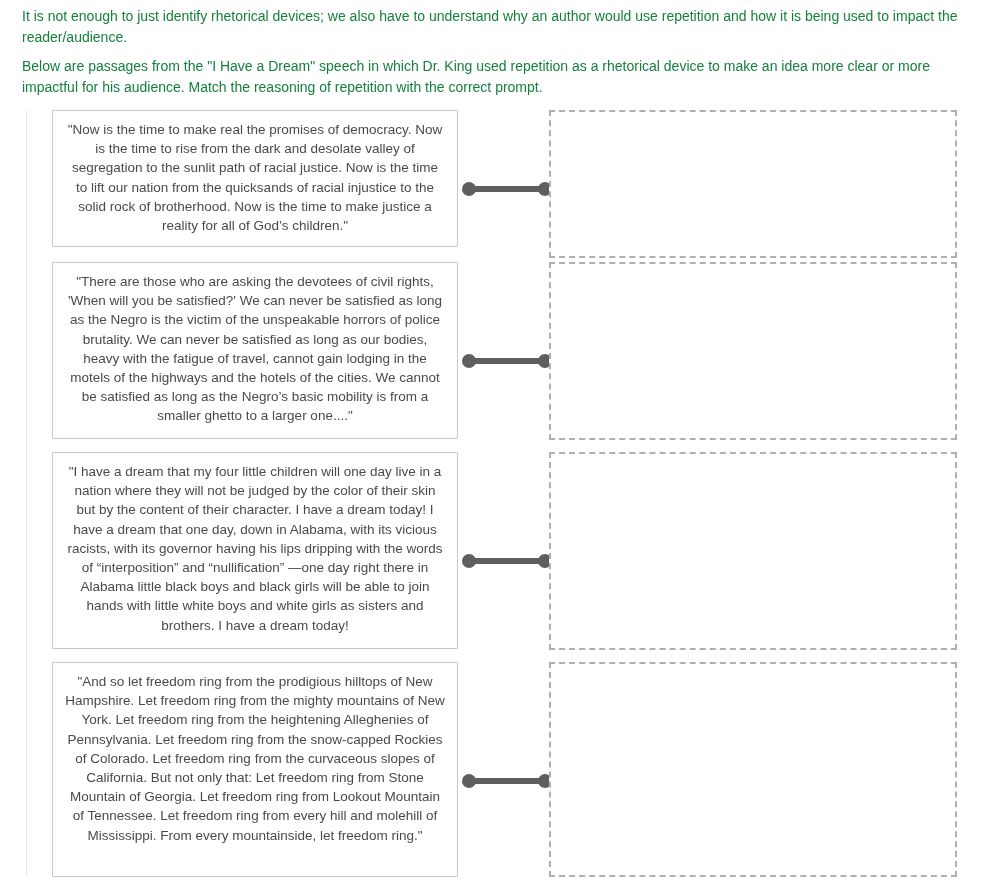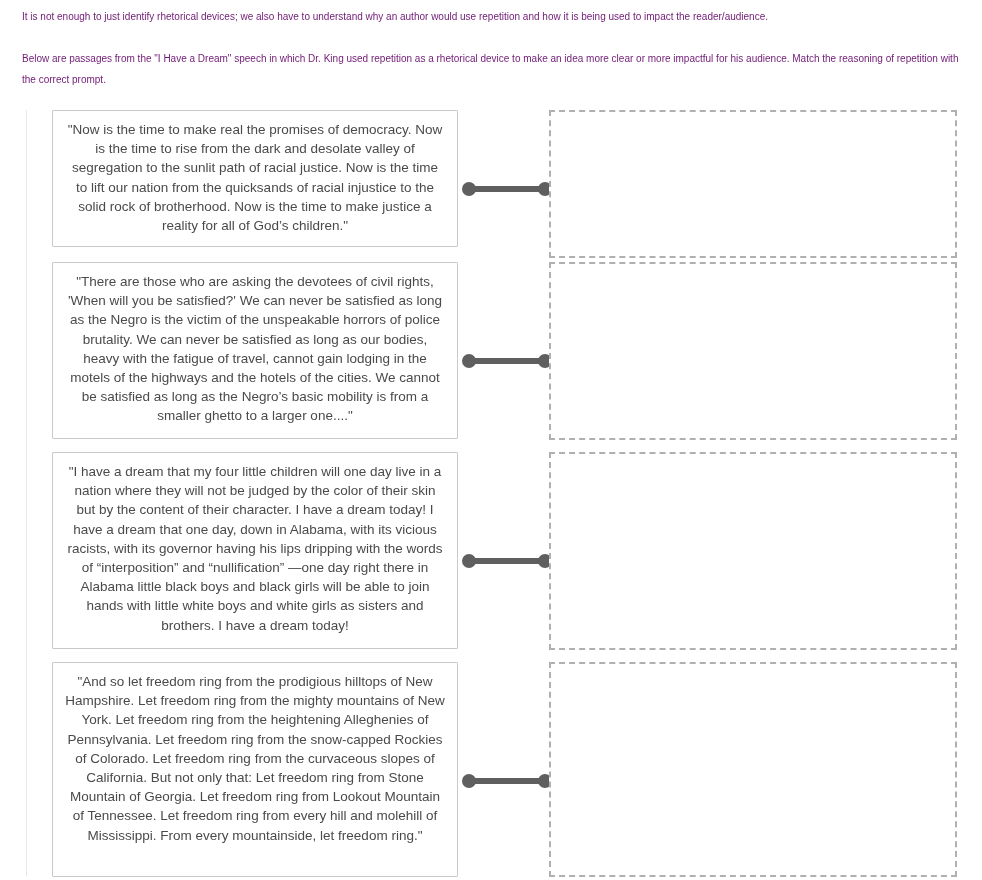--- a/index.html
+++ b/index.html
@@ -24,26 +24,26 @@
 
   
   .intro {
     position: absolute;
     left: 22px;
     top: 6px;
     width: 938px;
   }
   .intro p {
     margin: 0 0 0 0;
-    font-size: 10px;
+    font-size: 14px;
     line-height: 21px;
-    color: #701a75;
+    color: #15803d;
   }
   .intro p.second {
-    margin-top: 21px;
+    margin-top: 8px;
   }
 
   
   .activity {
     position: absolute;
     left: 26px;
     top: 110px;
     width: 930px;
     height: 766px;
     border-left: 1px solid #e8e8e8;

